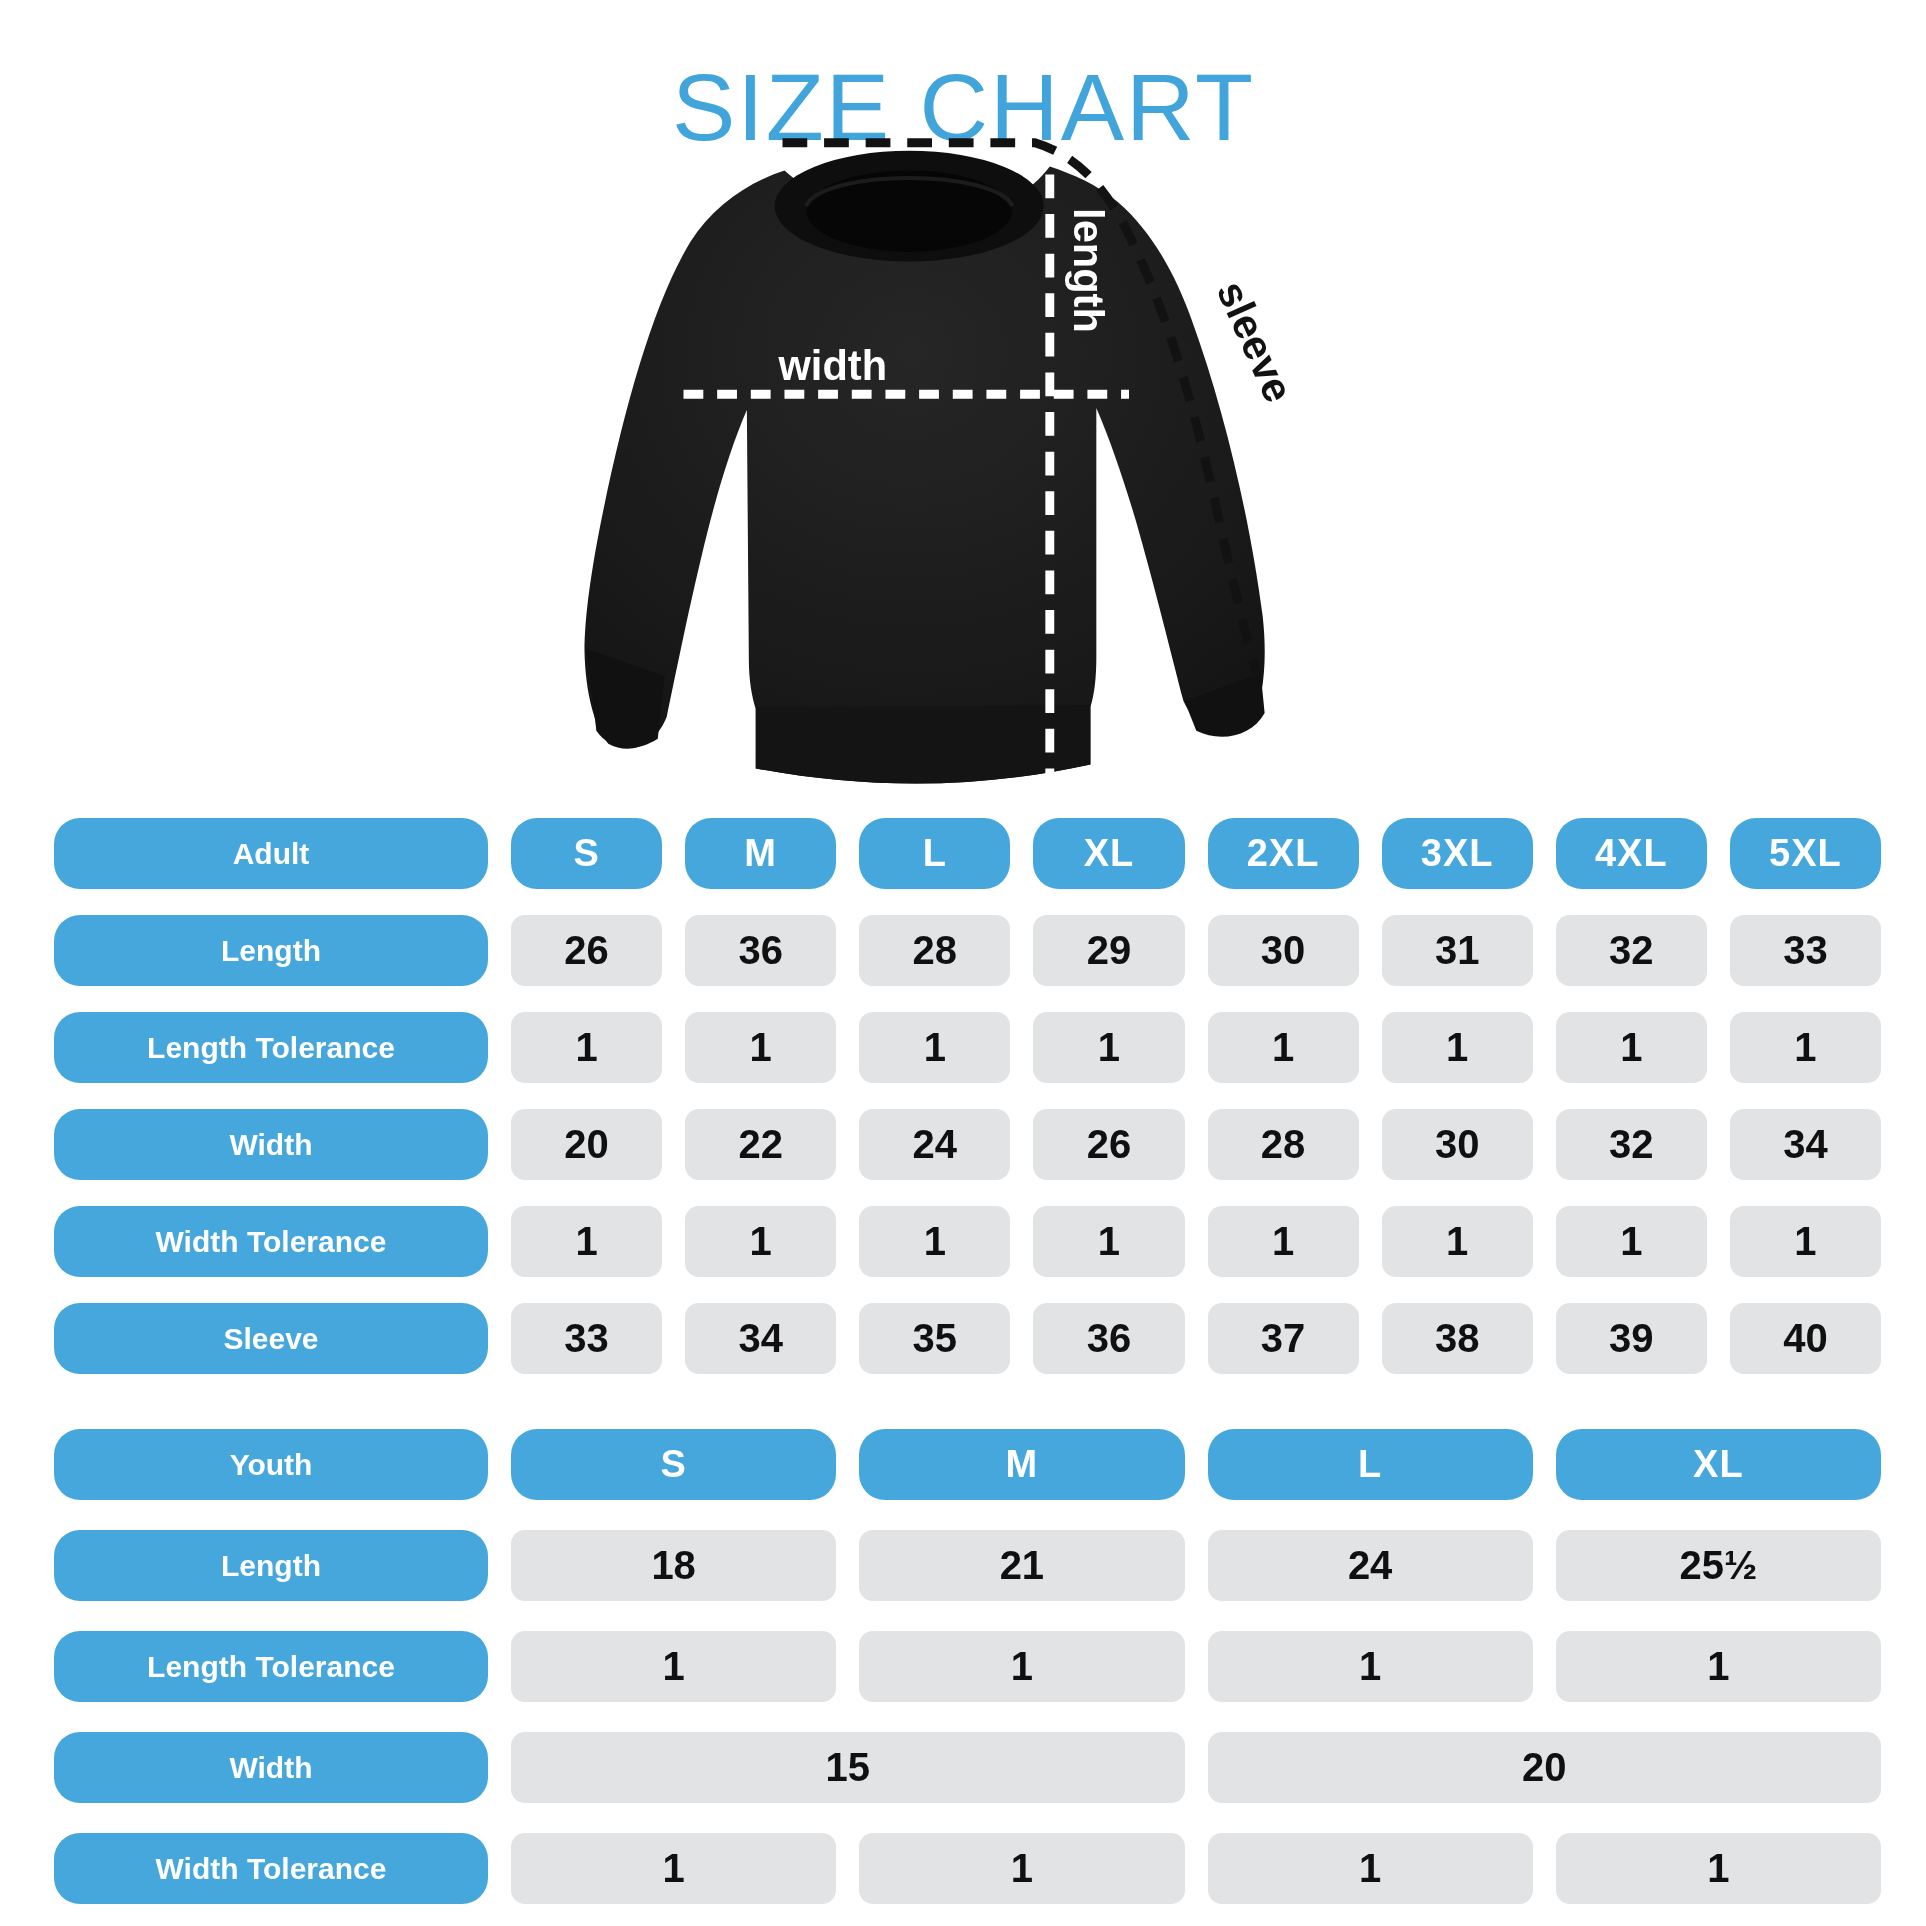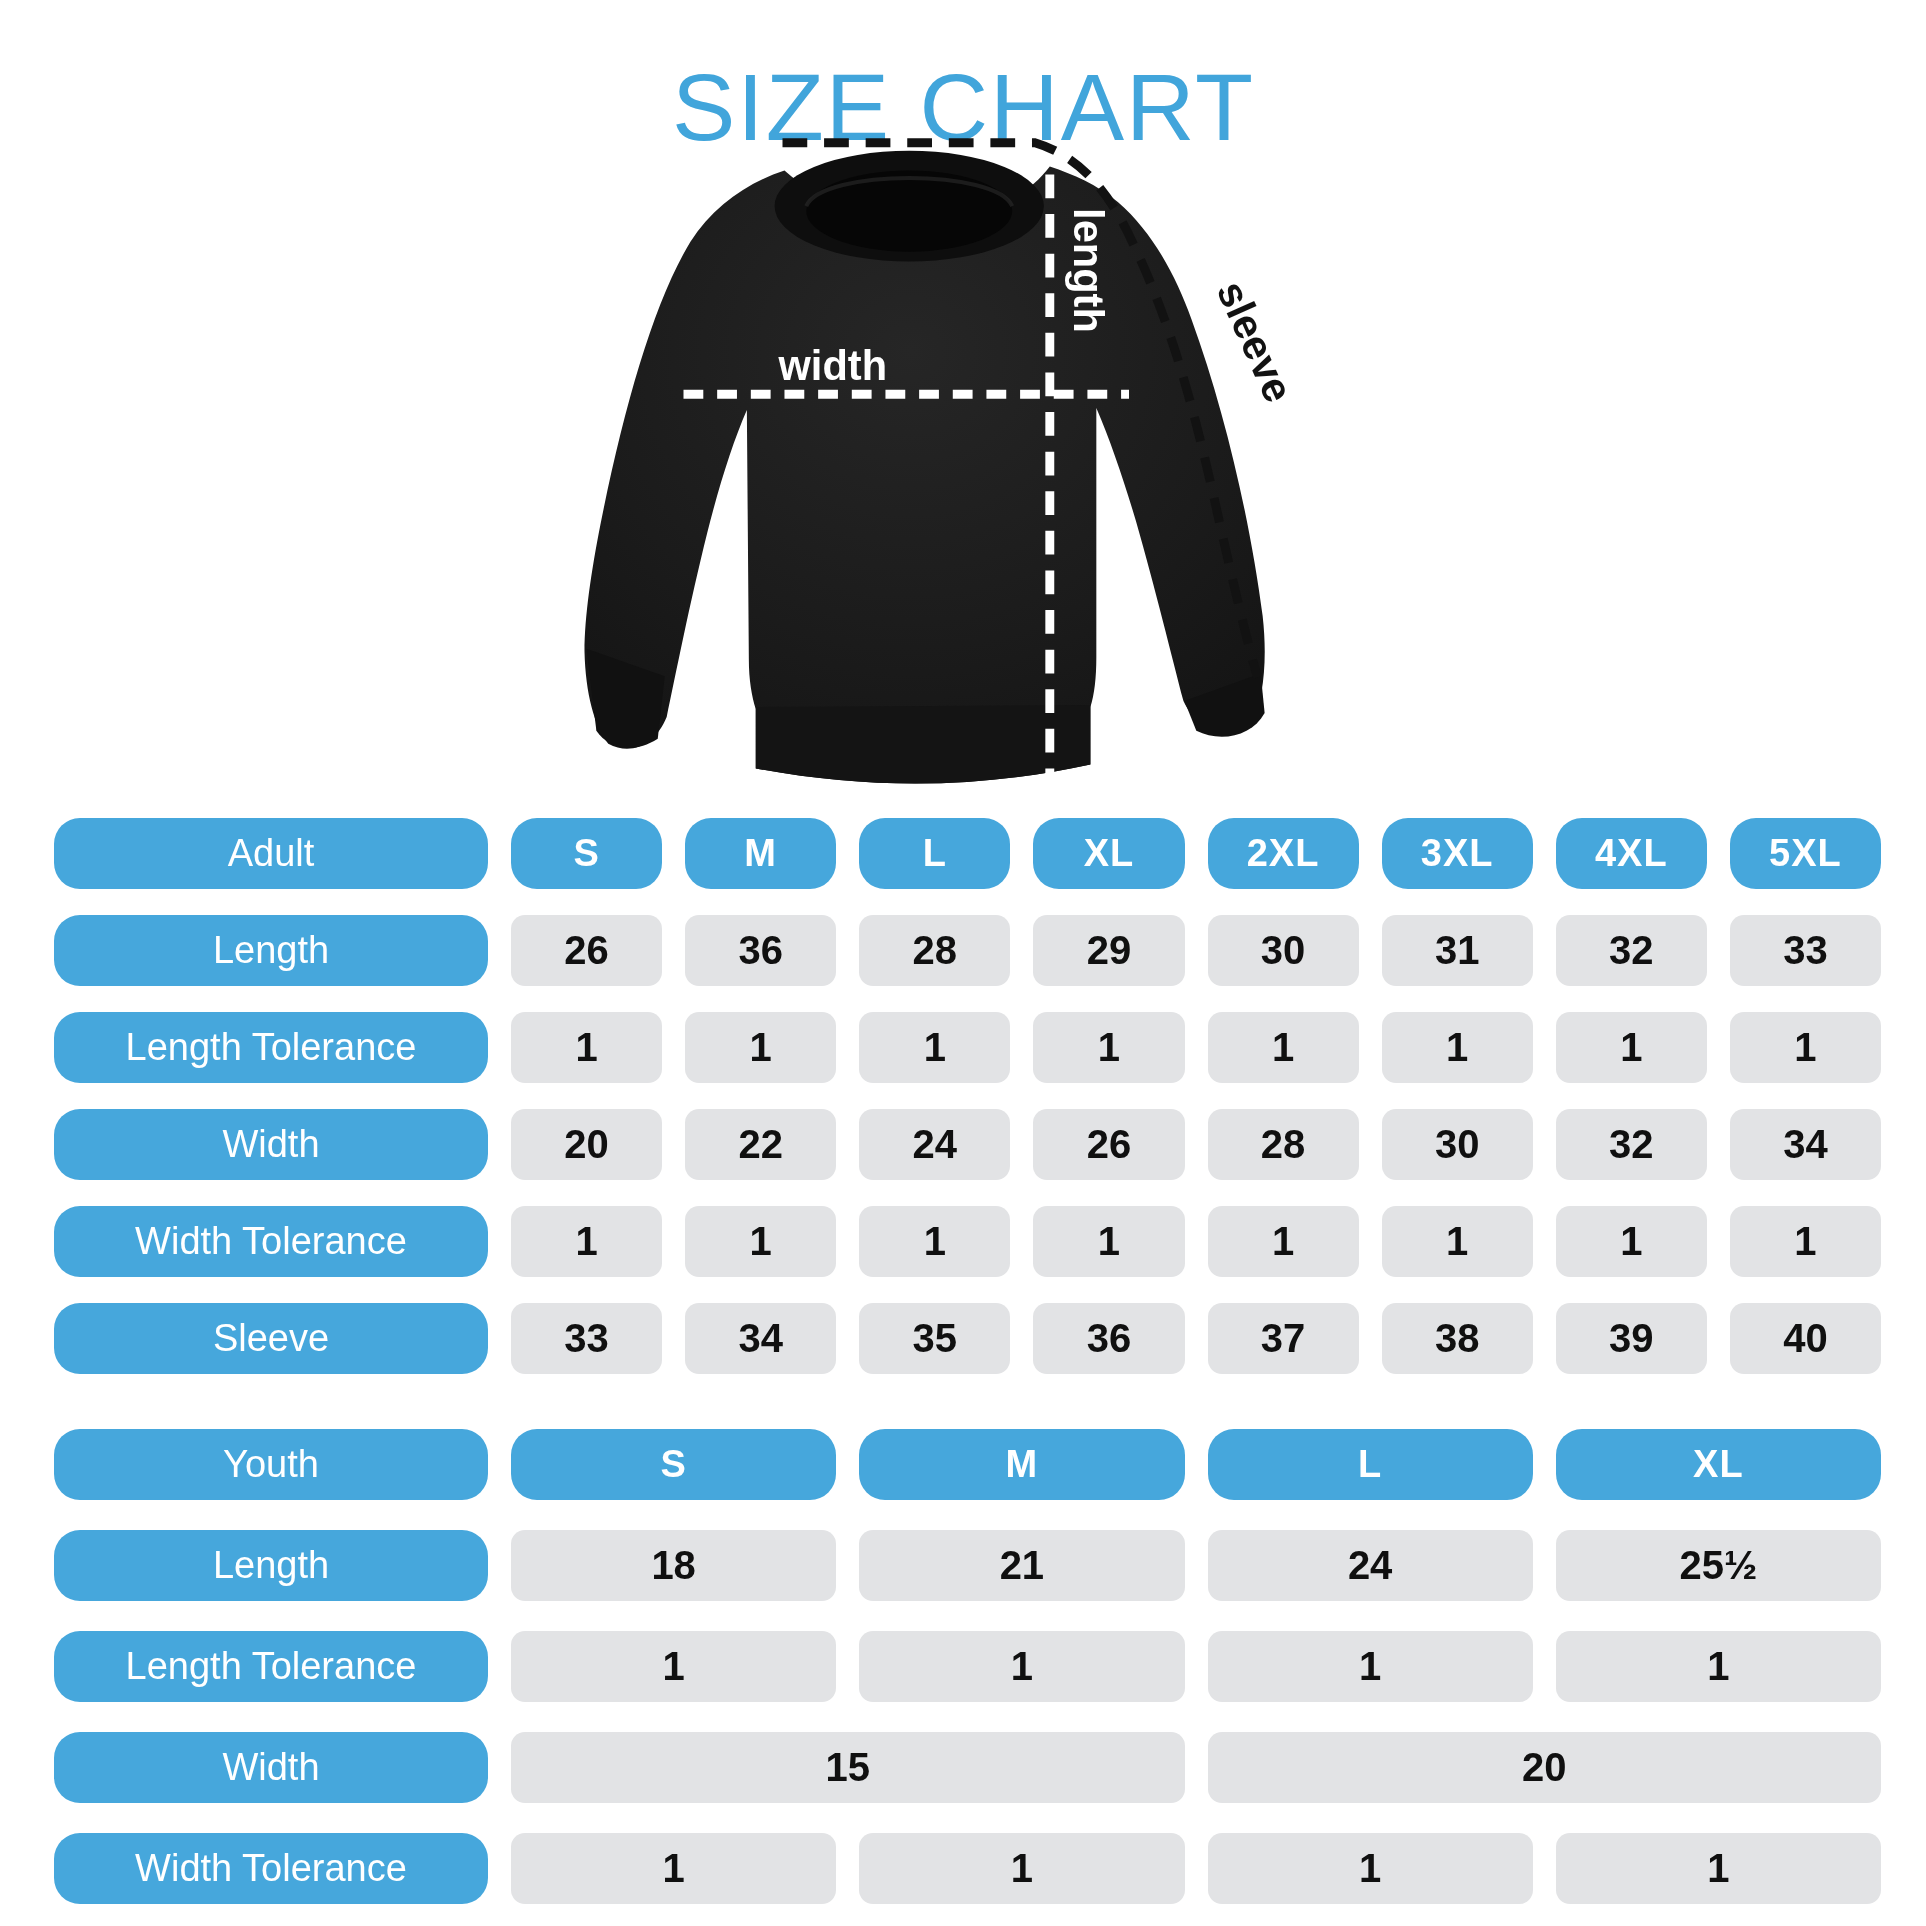--- a/index.html
+++ b/index.html
@@ -14,21 +14,21 @@
   .garment-wrap{position:absolute;left:535px;top:109px;width:792px;height:713px;}
   .tbl{position:absolute;left:54px;right:46px;}
   .tbl-adult{top:818px;}
   .tbl-youth{top:1429px;}
   .trow{display:flex;gap:23px;height:71px;}
   .tbl-adult .trow{margin-bottom:26px;}
   .tbl-youth .trow{margin-bottom:30px;}
   .rlabel{
     flex:0 0 434px;background:#46a7dc;color:#ffffff;border-radius:26px;
     display:flex;align-items:center;justify-content:center;
-    font-size:38px;font-weight:normal;
+    font-size:30px;font-weight:bold;
   }
   .hpill{
     flex:1;background:#46a7dc;color:#ffffff;border-radius:26px;
     display:flex;align-items:center;justify-content:center;
     font-size:38px;font-weight:bold;letter-spacing:1px;
   }
   .cell{
     flex:1;background:#e2e3e5;color:#101010;border-radius:14px;
     display:flex;align-items:center;justify-content:center;
     font-size:40px;font-weight:bold;

